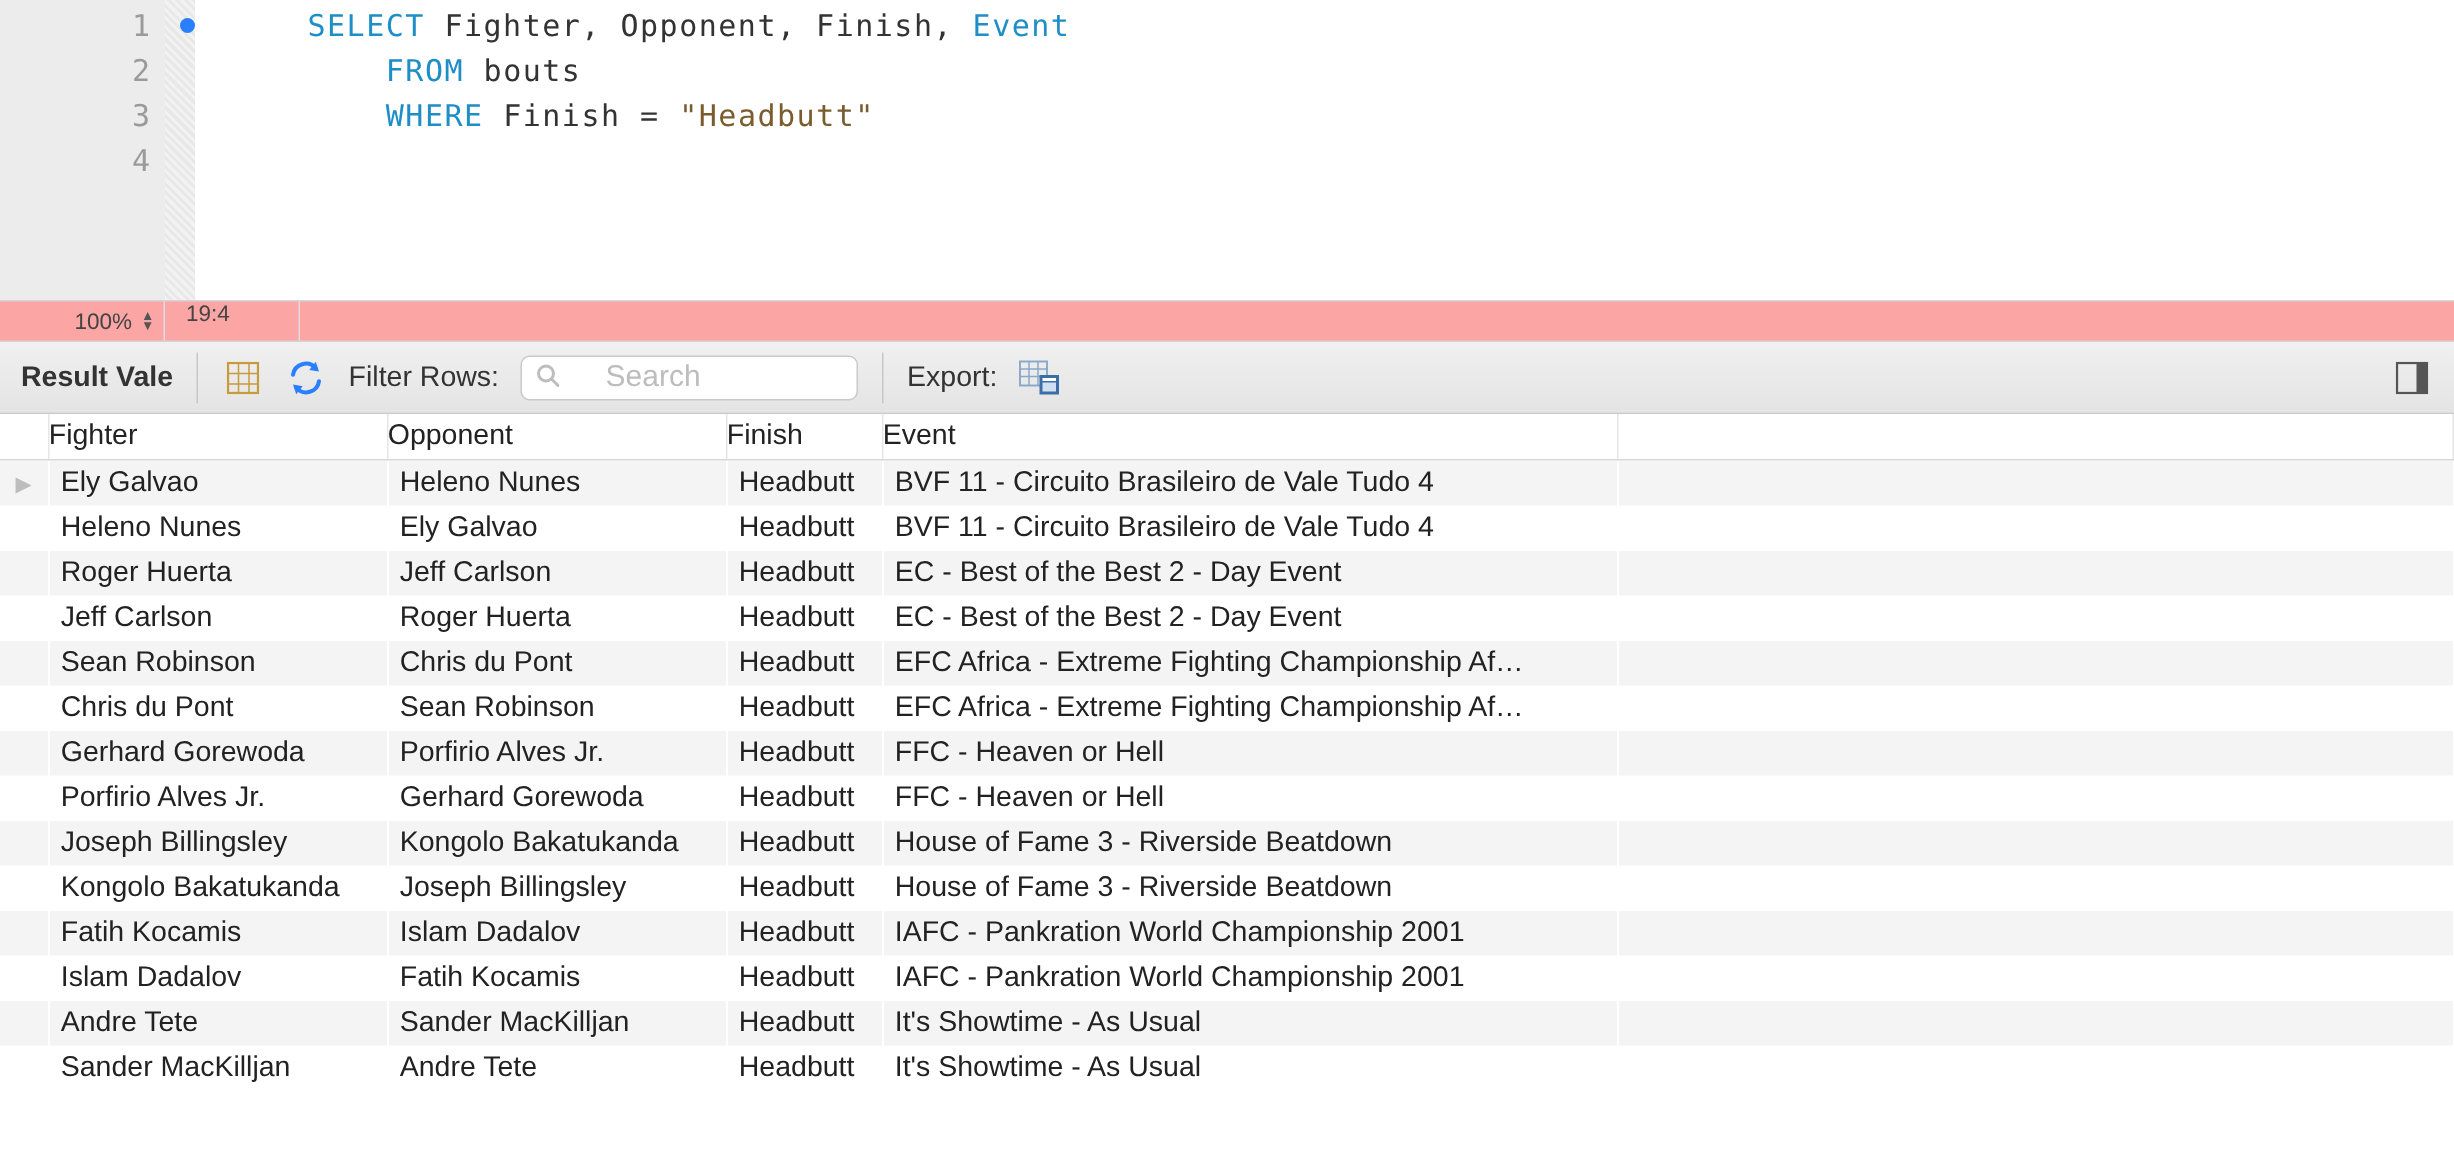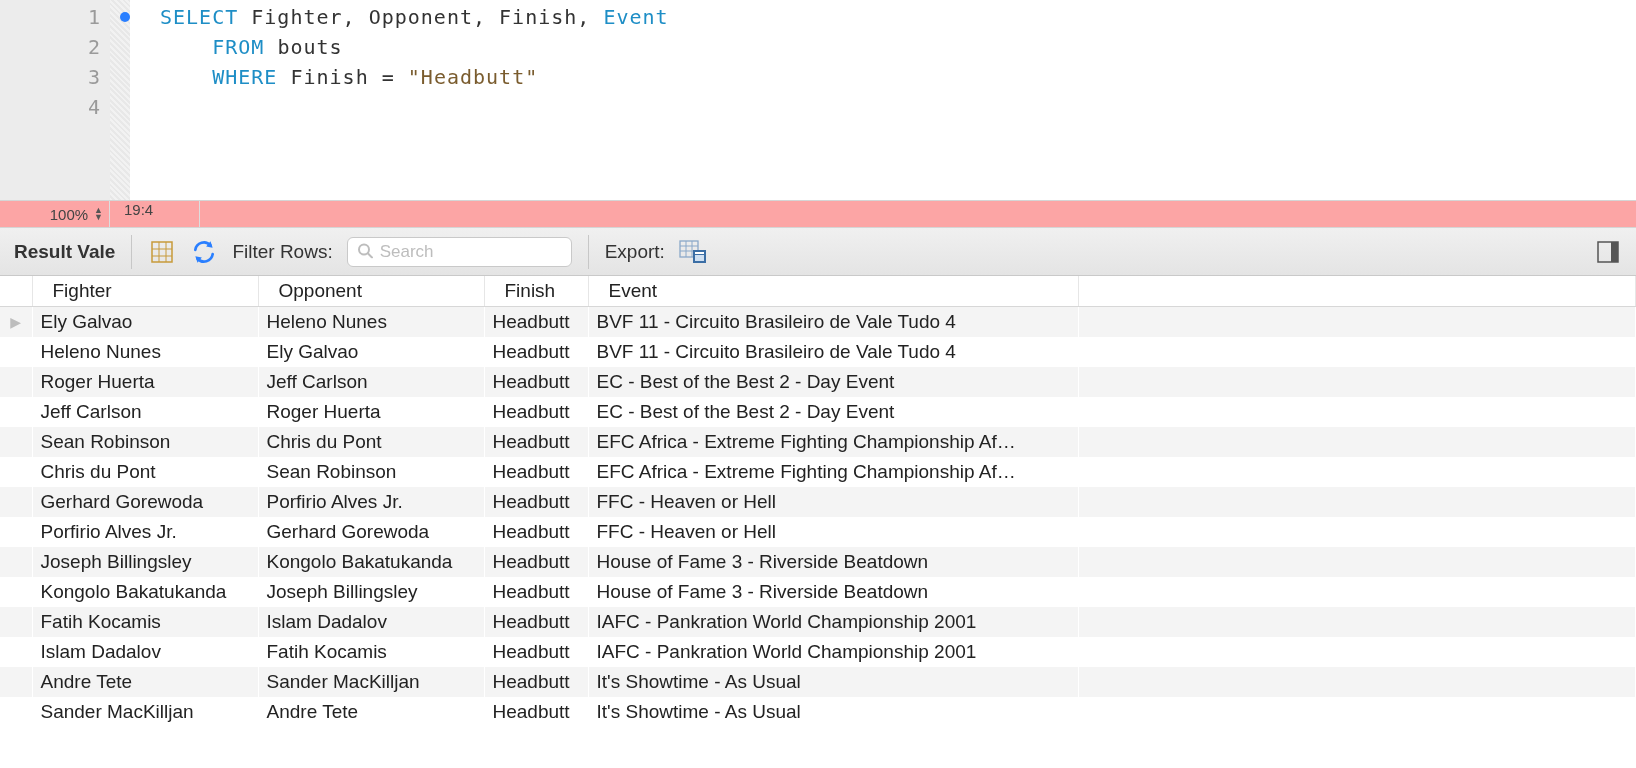--- a/index.html
+++ b/index.html
@@ -3,45 +3,45 @@
 <meta charset="utf-8">
 <style>
   * { box-sizing: border-box; margin: 0; padding: 0; }
   html, body { width: 1636px; height: 768px; font-family: -apple-system, "Helvetica Neue", Arial, sans-serif; font-size: 15px; background: #fff; overflow: hidden; }
   .editor-area { display: flex; height: 200px; }
   .gutter { width: 110px; background: #ececec; color: #9a9a9a; font-family: "Menlo","Monaco","Consolas",monospace; font-size: 20px; text-align: right; padding-top: 2px; user-select: none; }
   .gutter-line { height: 30px; line-height: 30px; padding-right: 10px; position: relative; }
   .statement-dot { position:absolute; right: -20px; top: 50%; transform: translateY(-50%); width: 10px; height: 10px; background:#2a7fff; border-radius: 50%; }
   .fold-strip { width: 20px; background: repeating-linear-gradient(45deg,#f2f2f2,#f2f2f2 2px,#e8e8e8 2px,#e8e8e8 4px); }
   .code { flex:1; font-family: "Menlo","Monaco","Consolas",monospace; font-size: 20px; letter-spacing: 1px; padding-top: 2px; }
-  .code-line { height: 30px; line-height: 30px; white-space: pre; padding-left: 30px; }
+  .code-line { height: 30px; line-height: 30px; white-space: pre; padding-left: 30px; margin-left: 45px; }
   .highlight { background: #e9f6fb; }
   .kw { color: #1e8ec6; }
   .ident { color: #333; }
   .str { color: #7a5c2e; }
   .punct { color: #333; }
   .statusbar { display:flex; align-items:center; border-top:1px solid #d5d5d5; border-bottom:1px solid #d5d5d5; height:28px; background:#fca5a5;}
   .zoom-seg { width:110px; display:flex; align-items:center; justify-content:flex-end; padding-right:6px; color:#444; font-size:15px; border-right:1px solid #ddd; height:100%; }
   .spinner { display:inline-flex; flex-direction:column; margin-left:6px;}
   .spinner span{font-size:9px;line-height:7px;color:#555;}
   .cursorpos { width:90px; padding-left:14px; color:#444; font-size:15px; display:flex; height:100%; border-right:1px solid #ddd;}
   .toolbar { display:flex; align-items:center; gap:14px; padding:6px 14px; background: linear-gradient(#f0f0f0,#e4e4e4); border-bottom:1px solid #c9c9c9; min-height:48px;}
   .toolbar .label { color:#333; font-weight:600; font-size:19px; }
   .divider { width:1px; height:34px; background:#c7c7c7; margin:0 2px;}
   .icon-btn { width:28px; height:28px; display:flex; align-items:center; justify-content:center; background:transparent; border:none; cursor:pointer;}
   .filter-label { color:#333; font-size:19px; }
   .search-box { position:relative; width:225px; height:30px; }
-  .search-box input { width:100%; height:100%; border:1px solid #c9c9c9; border-radius:6px; padding-left:32px; font-size:17px; color:#701a75; background:#fff;}
+  .search-box input { width:100%; height:100%; border:1px solid #c9c9c9; border-radius:6px; padding-left:56px; font-size:20px; color:#701a75; background:#fff;}
   .search-box input::placeholder{color:#bdbdbd;}
   .search-box .mag { position:absolute; left:10px; top:50%; transform:translateY(-50%); color:#bdbdbd;}
   .spacer { flex:1; }
   .side-toggle { margin-left:auto; }
   .grid-wrap { width:100%; }
   table.grid { width:100%; border-collapse: collapse; table-layout: fixed; font-size:19px; color:#222; }
-  table.grid th { text-align:left; font-weight:400; background:#fff; border-bottom:1px solid #d7d7d7; border-right:1px solid #e6e6e6; padding:4px 20px; height:30px;}
+  table.grid th { text-align:left; font-weight:400; background:#fff; border-bottom:1px solid #d7d7d7; border-right:1px solid #e6e6e6; padding:4px 0; height:30px;}
   table.grid td { padding:4px 8px; height:30px; border-right:1px solid transparent; overflow:hidden; white-space:nowrap; text-overflow:ellipsis;}
   table.grid tr.datarow:nth-child(odd){ background:#f4f4f4; }
   table.grid tr.datarow:nth-child(even){ background:#ffffff; }
   col.c-handle{width:32px;}
   col.c-fighter{width:226px;}
   col.c-opponent{width:226px;}
   col.c-finish{width:104px;}
   col.c-event{width:490px;}
   .row-handle { text-align:center; color:#bdbdbd; font-size:14px;}
 </style>

